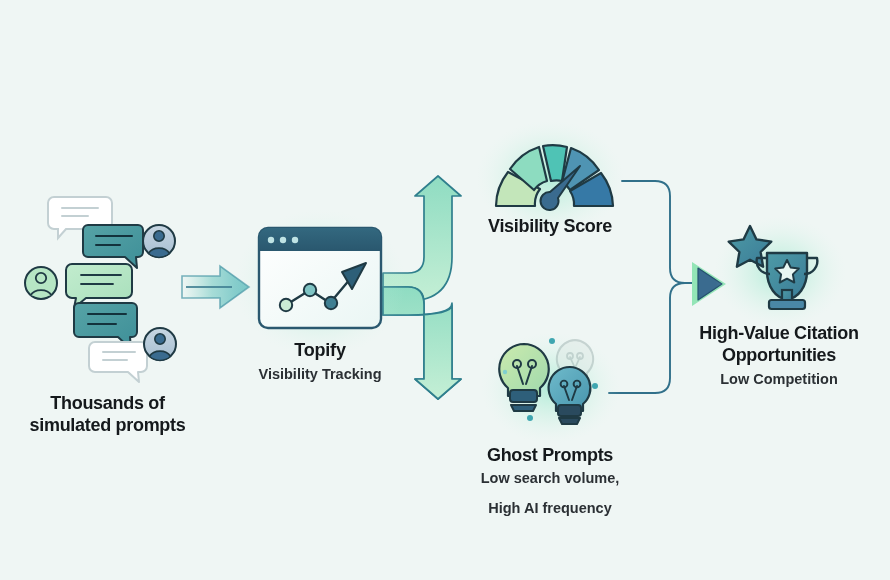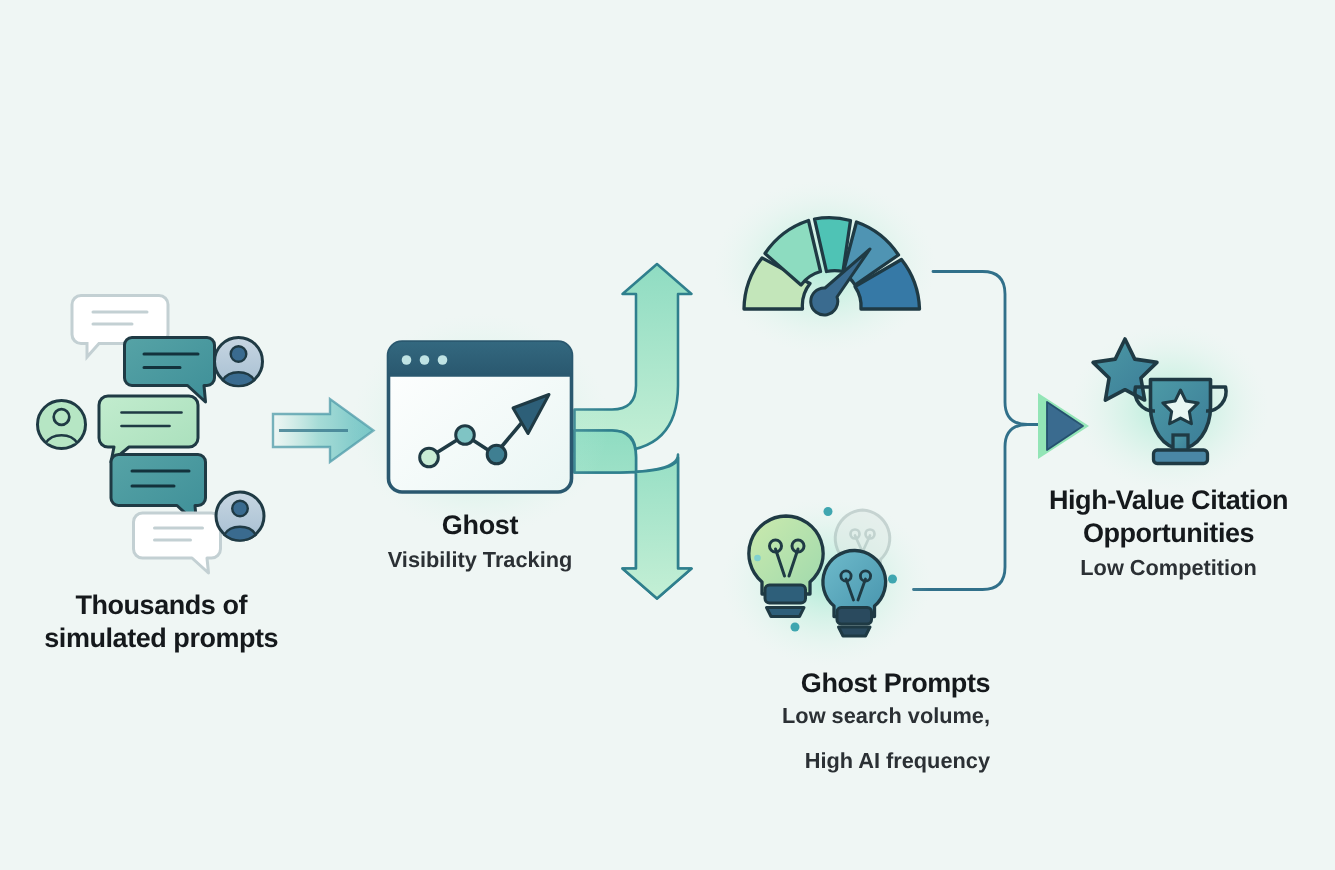--- a/index.html
+++ b/index.html
@@ -17,21 +17,21 @@
     font-family:"Liberation Sans", sans-serif;
   }
   .lbl-title{font-size:17px;font-weight:bold;line-height:1.22;letter-spacing:-0.2px;}
   .lbl-sub{font-size:14.5px;font-weight:bold;line-height:1.25;color:#2b3034;margin-top:3px;}
   .lbl-big{font-size:18px;font-weight:bold;line-height:1.24;letter-spacing:-0.3px;}
 
   
   #label-prompts{left:-5px;top:392px;width:225px;}
   #label-topify{left:230px;top:340px;width:180px;}
   #label-visibility{left:455px;top:215px;width:190px;}
-  #label-ghost{left:440px;top:444px;width:220px;text-align:right;}
+  #label-ghost{left:440px;top:444px;width:220px;}
   #label-citation{left:665px;top:322px;width:228px;}
 
   svg{display:block;overflow:visible;}
 </style>
 </head>
 <body style="background: rgb(239, 246, 244);">
 
 <div id="stage">
 
   <svg width="890" height="580" viewBox="0 0 890 580">
@@ -260,24 +260,27 @@
       </g>
     </g>
   </svg>
 
   <div class="node lbl" id="label-prompts">
     <div class="lbl-big">Thousands of</div>
     <div class="lbl-big">simulated prompts</div>
   </div>
 
   <div class="node lbl" id="label-topify">
-    <div class="lbl-title" style="font-size:18px">Ghost</div>
+    <div class="lbl-title" style="font-size:18px">Topify</div>
     <div class="lbl-sub">Visibility Tracking</div>
   </div>
 
+  <div class="node lbl" id="label-visibility">
+    <div class="lbl-big">Visibility Score</div>
+  </div>
 
   <div class="node lbl" id="label-ghost">
     <div class="lbl-big">Ghost Prompts</div>
     <div class="lbl-sub">Low search volume,</div>
     <div class="lbl-sub" style="margin-top:12px">High AI frequency</div>
   </div>
 
   <div class="node lbl" id="label-citation">
     <div class="lbl-big">High-Value Citation</div>
     <div class="lbl-big">Opportunities</div>

